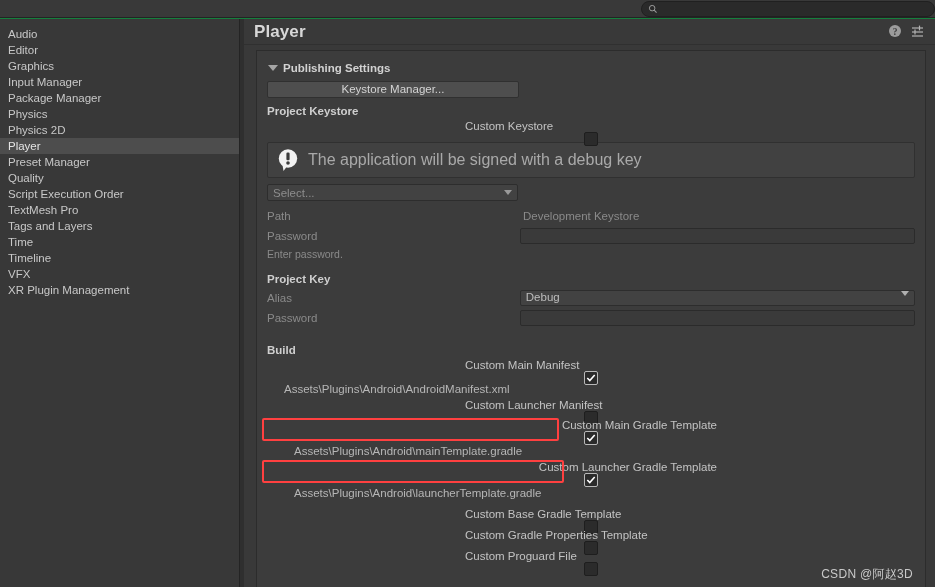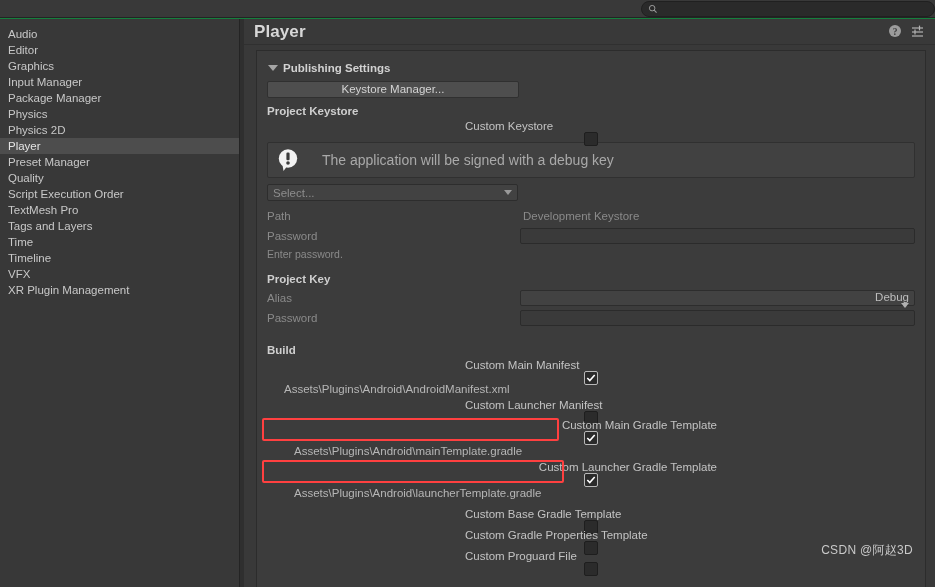--- a/index.html
+++ b/index.html
@@ -116,21 +116,21 @@
   .cbox .tick { display: none; }
   .cbox.on .tick { display: block; }
 
   
   .warnbox {
     margin-top: 4px; height: 36px; background: #414141;
     border: 1px solid #303030; border-radius: 2px;
     display: flex; align-items: center; padding-left: 9px; gap: 9px;
   }
   .warn-ico { width: 22px; height: 24px; flex: 0 0 auto; }
-  .warn-text { font-size: 14px; color: #a9a9a9; margin-left: 14px; }
+  .warn-text { font-size: 16px; color: #a9a9a9; }
 
   .select-field {
     margin-top: 6px; width: 251px; height: 17px; background: #424242;
     border: 1px solid #2d2d2d; border-radius: 2px;
     display: flex; align-items: center; padding: 0 5px;
     color: #8d8d8d; font-size: 11.5px; cursor: pointer;
   }
   .select-field .caret {
     margin-left: auto; width: 0; height: 0;
     border-left: 4px solid transparent; border-right: 4px solid transparent;
@@ -140,22 +140,22 @@
   .kv-row { display: flex; align-items: center; height: 20px; }
   .kv-row .k { width: 256px; font-size: 11.5px; color: #8a8a8a; }
   .kv-row .v-static { font-size: 11.5px; color: #8a8a8a; }
   .textfield {
     width: 400px; height: 16px; background: #3a3a3a;
     border: 1px solid #2b2b2b; border-radius: 2px;
   }
   .dropdown {
     width: 400px; height: 16px; background: #424242;
     border: 1px solid #2d2d2d; border-radius: 2px;
-    display: flex; align-items: flex-end; padding: 0 5px;
-    font-size: 11.5px; color: #bdbdbd; cursor: pointer; flex-direction: column;
+    display: flex; align-items: flex-start; padding: 0 5px;
+    font-size: 11.5px; color: #bdbdbd; cursor: pointer;
   }
   .dropdown .caret {
     margin-left: auto; width: 0; height: 0;
     border-left: 4px solid transparent; border-right: 4px solid transparent;
     border-top: 5px solid #b0b0b0;
   }
   .hint { font-size: 10.5px; color: #8a8a8a; height: 17px; line-height: 17px; }
   .spacer8 { height: 8px; }
   .spacer14 { height: 14px; }
   .spacer5 { height: 5px; }
@@ -167,21 +167,21 @@
   .pathline.indent2 { padding-left: 27px; }
 
   
   .hl-row { position: relative; text-align: right; }
   .hl-box {
     position: absolute; border: 2px solid #ff4040; border-radius: 2px;
     pointer-events: none;
   }
 
   .watermark {
-    position: absolute; right: 22px; bottom: 28px;
+    position: absolute; right: 22px; bottom: 4px;
     font-size: 12px; color: #c9c9c9; letter-spacing: 0.3px;
   }
 </style>
 </head>
 <body>
 
 <div id="app">
 
   <div class="toolbar">
     <div class="toolbar-search">

